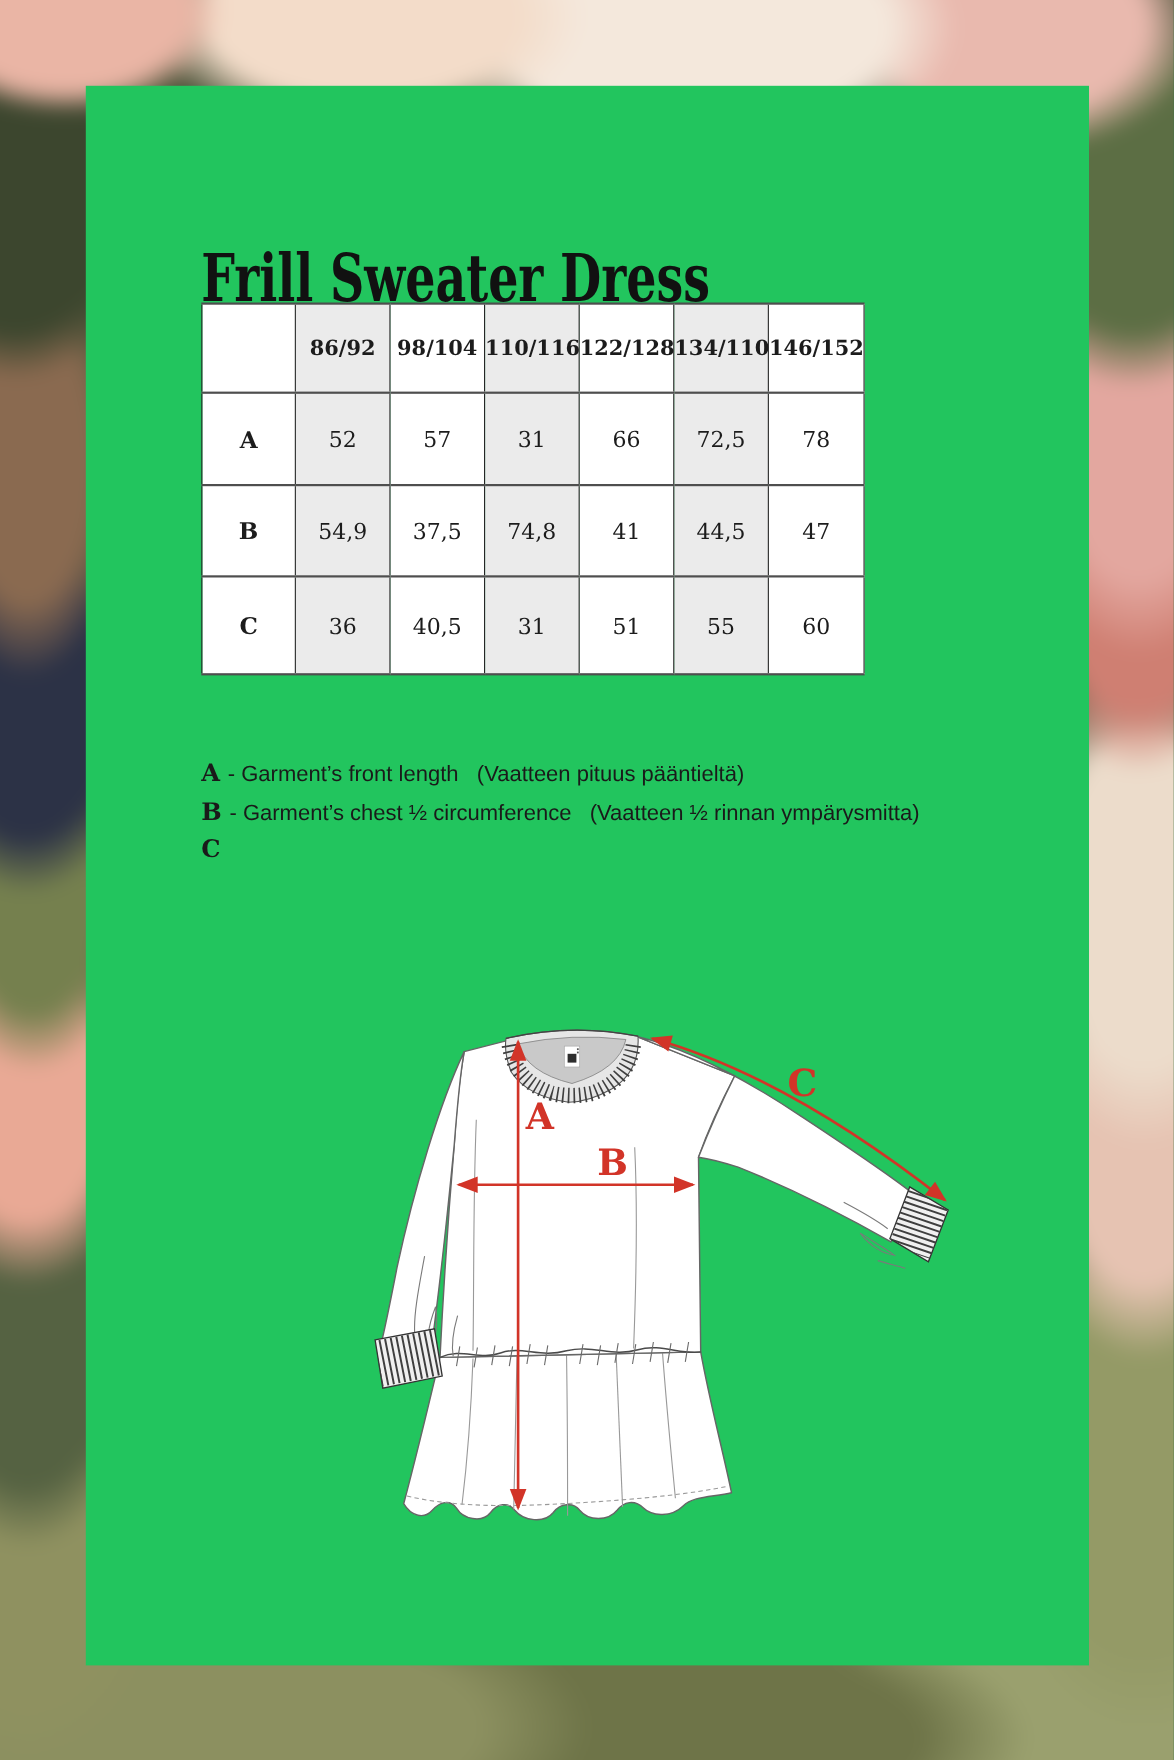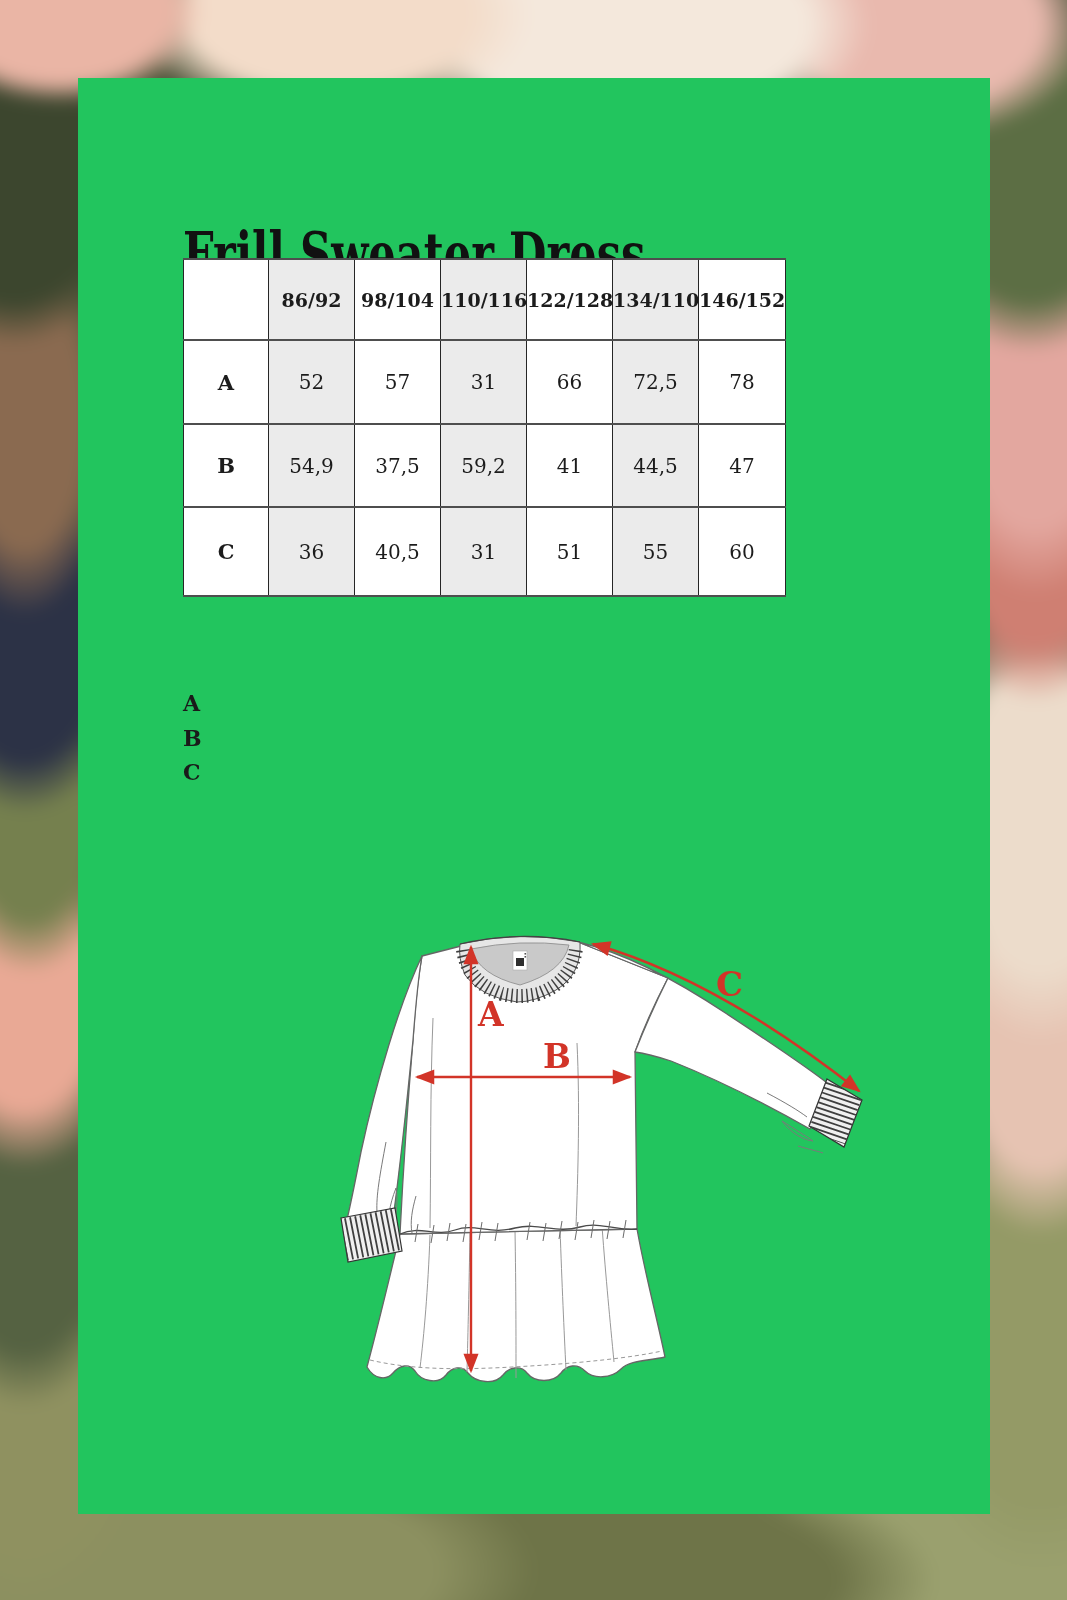--- a/index.html
+++ b/index.html
@@ -43,21 +43,21 @@
   }
   .title{
     position:absolute;left:105px;top:146px;margin:0;
     font-family:"DejaVu Serif","Liberation Serif",serif;
     font-weight:bold;font-size:60px;line-height:60px;color:#111;
     transform:scaleX(0.72);transform-origin:left top;
     white-space:nowrap;letter-spacing:0;
   }
   
   .size-table{
-    position:absolute;left:105px;top:180px;width:602px;
+    position:absolute;left:105px;top:197px;width:602px;
     border-collapse:collapse;table-layout:fixed;
     font-family:"DejaVu Serif","Liberation Serif",serif;color:#1c1c1c;
   }
   .size-table th,.size-table td{
     border-left:1px solid #262626;border-right:1px solid #262626;
     border-top:2px solid #4e4e4e;border-bottom:2px solid #4e4e4e;
     text-align:center;vertical-align:middle;padding:0;
     font-size:20px;font-weight:normal;background:#fff;
   }
   .size-table .shade{background:#ebebeb;}
@@ -125,43 +125,45 @@
         <td>57</td>
         <td class="shade">31</td>
         <td>66</td>
         <td class="shade">72,5</td>
         <td>78</td>
       </tr>
       <tr class="r-b">
         <th class="rowlab">B</th>
         <td class="shade">54,9</td>
         <td>37,5</td>
-        <td class="shade">59,2</td>
+        <td class="shade">74,8</td>
         <td>41</td>
         <td class="shade">44,5</td>
         <td>47</td>
       </tr>
       <tr class="r-c">
         <th class="rowlab">C</th>
         <td class="shade">36</td>
         <td>40,5</td>
         <td class="shade">31</td>
         <td>51</td>
         <td class="shade">55</td>
         <td>60</td>
       </tr>
     </tbody>
   </table>
 
   <div class="legend">
     <div class="legend-line">
       <span class="lkey">A</span>
+      <span class="ltext">- Garment’s front length   (Vaatteen pituus pääntieltä)</span>
     </div>
     <div class="legend-line">
       <span class="lkey">B</span>
+      <span class="ltext">- Garment’s chest ½ circumference   (Vaatteen ½ rinnan ympärysmitta)</span>
     </div>
     <div class="legend-line">
       <span class="lkey">C</span>
     </div>
   </div>
 
   <svg class="drawing" viewBox="0 0 540 500">
     <defs>
       <marker id="ar" viewBox="0 0 10 8" refX="8.5" refY="4" markerWidth="9" markerHeight="8" orient="auto-start-reverse">
         <path d="M0.5,0.5 L9.5,4 L0.5,7.5 Z" fill="#d23428"></path>

